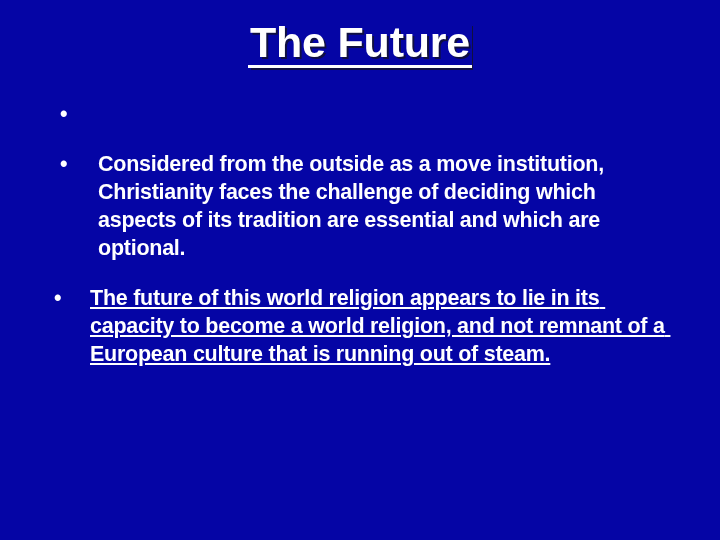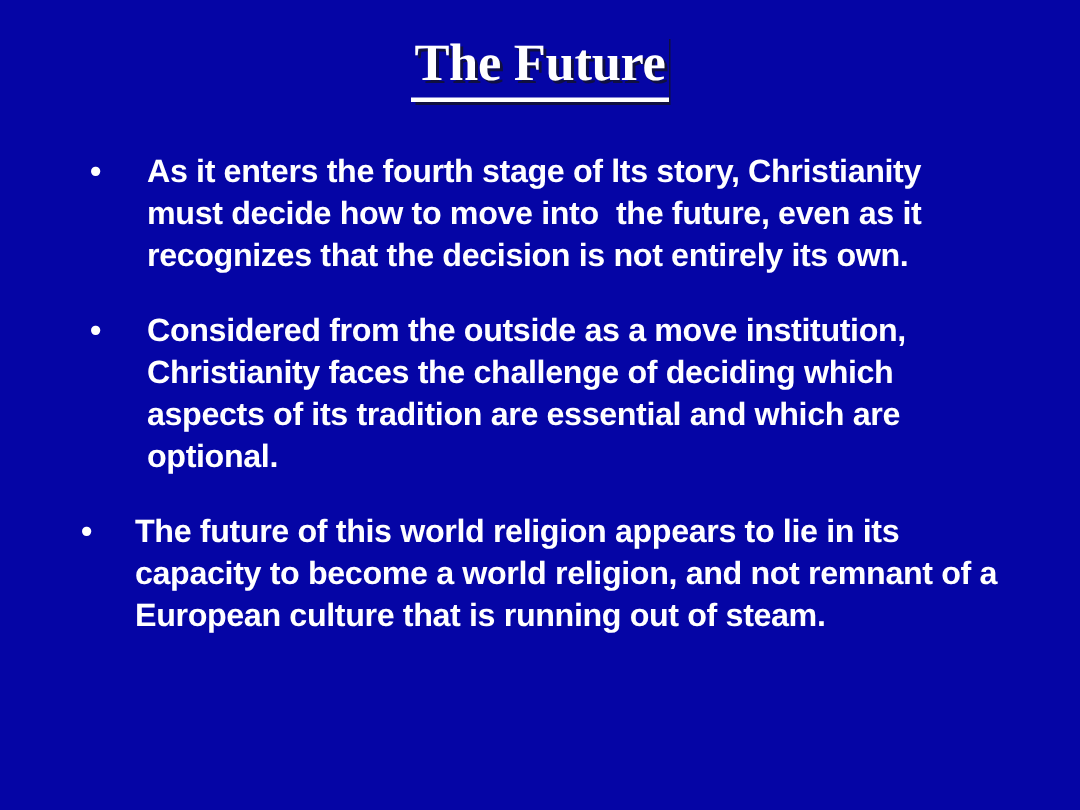--- a/index.html
+++ b/index.html
@@ -25,30 +25,29 @@
   #title-wrap {
     position: absolute;
     top: 22px;
     left: 0;
     width: 720px;
     text-align: center;
   }
   #slide-title {
     display: inline-block;
     color: #ffffff;
-    font-size: 35px;
+    font-size: 43px;
     font-weight: bold;
     line-height: 40px;
     letter-spacing: -0.2px;
     text-shadow: 2px 2px 0 #101040;
     padding: 0 2px 3px 2px;
     border-bottom: 3px solid #ffffff;
     box-shadow: 2px 3px 0 -1px #101040;
     white-space: nowrap;
-    font-family: Liberation Serif, serif;
   }
 
   
   #body {
     position: absolute;
     top: 100px;
     left: 0;
     width: 720px;
   }
 
@@ -74,36 +73,35 @@
     color: #ffffff;
     text-align: left;
   }
   .bullet-row.b3 .bullet-mark { width: 36px; }
 
   .bullet-text {
     flex: 0 1 auto;
     max-width: 566px;
     white-space: pre-wrap;
   }
-  .bullet-row.b3 .bullet-text { max-width: 580px; }
+  .bullet-row.b3 .bullet-text { max-width: 580px; text-decoration: underline; }
 </style>
 </head>
 <body>
 
 <div id="slide">
 
   <div id="title-wrap">
     <span id="slide-title">The Future</span>
   </div>
 
   <div id="body">
 
     <div class="bullet-row b1">
       <span class="bullet-mark">•</span>
-      <span class="bullet-text">As it enters the fourth stage of lts story, Christianity must decide how to move into  the future, even as it recognizes that the decision is not entirely its own.</span>
     </div>
 
     <div class="bullet-row b2">
       <span class="bullet-mark">•</span>
       <span class="bullet-text">Considered from the outside as a move institution, Christianity faces the challenge of deciding which aspects of its tradition are essential and which are optional.</span>
     </div>
 
     <div class="bullet-row b3">
       <span class="bullet-mark">•</span>
       <span class="bullet-text">The future of this world religion appears to lie in its capacity to become a world religion, and not remnant of a European culture that is running out of steam.</span>

